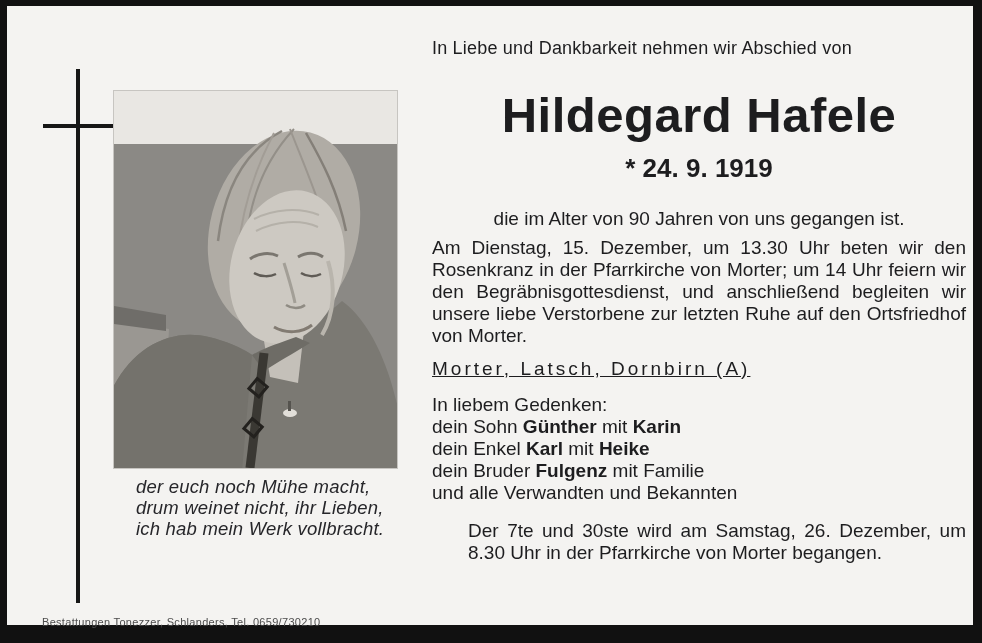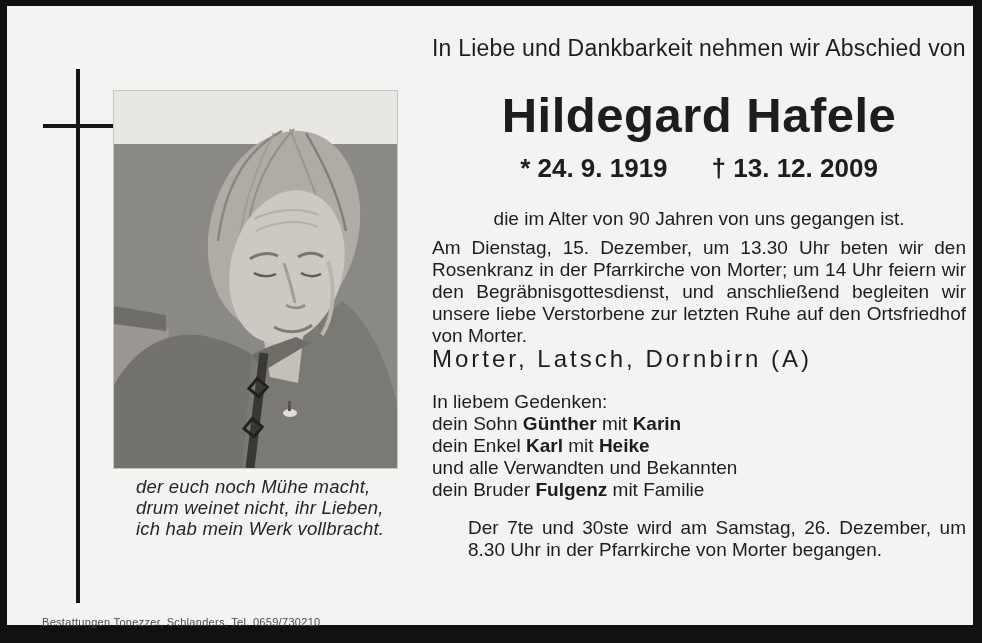--- a/index.html
+++ b/index.html
@@ -33,34 +33,34 @@
   
   .credit{
     position:absolute;left:35px;top:610px;
     font-size:11px;color:#4c4c4c;letter-spacing:0.3px;
   }
   
   .rc{
     position:absolute;left:425px;top:31px;width:534px;
     color:#1d1d1f;font-size:19px;line-height:22px;
   }
-  .intro{font-size:23px;letter-spacing:0.2px;}
+  .intro{font-size:18px;letter-spacing:0.2px;}
   .name{
     margin-top:28px;text-align:center;
     font-size:49px;line-height:56px;font-weight:bold;letter-spacing:0.5px;
   }
   .dates{
     margin-top:14px;height:24px;
     display:flex;justify-content:center;gap:44px;
     font-size:26px;font-weight:bold;
   }
   .age{margin-top:27px;text-align:center;}
   .para-funeral{margin-top:7px;text-align:justify;}
-  .places{font-size:24px;line-height:24px;letter-spacing:3px;}
-  .gedenken{margin-top:20px;}
+  .places{margin-top:10px;font-size:19px;line-height:24px;letter-spacing:3px;text-decoration:underline;}
+  .gedenken{margin-top:13px;}
   .mourners div{line-height:22px;}
   .mourners b{font-weight:bold;}
   .para-abend{margin-top:17px;text-align:justify;}
   .para-seventh{margin-top:16px;text-align:justify;margin-left:36px;}
 </style>
 </head>
 <body>
 
 <div class="card">
   <div class="paper">
@@ -128,29 +128,28 @@
       <div>ich hab mein Werk vollbracht.</div>
     </div>
 
     <div class="credit">Bestattungen Tonezzer, Schlanders, Tel. 0659/730210</div>
 
     <div class="rc">
       <div class="intro">In Liebe und Dankbarkeit nehmen wir Abschied von</div>
       <div class="name">Hildegard Hafele</div>
       <div class="dates">
         <span>* 24. 9. 1919</span>
-        <span>† 13. 12. 2009</span>
       </div>
       <div class="age">die im Alter von 90 Jahren von uns gegangen ist.</div>
       <div class="para-funeral">Am Dienstag, 15. Dezember, um 13.30 Uhr beten wir den Rosenkranz in der Pfarrkirche von Morter; um 14 Uhr feiern wir den Begräbnisgottesdienst, und anschließend begleiten wir unsere liebe Verstorbene zur letzten Ruhe auf den Ortsfriedhof von Morter.</div>
       <div class="places">Morter, Latsch, Dornbirn (A)</div>
       <div class="gedenken">In liebem Gedenken:</div>
       <div class="mourners">
         <div><span>dein Sohn </span><b>Günther</b><span> mit </span><b>Karin</b><span></span></div>
         <div><span>dein Enkel </span><b>Karl</b><span> mit </span><b>Heike</b><span></span></div>
+        <div><span>dein Bruder </span><b>Fulgenz</b><span> mit Familie</span><b></b><span></span></div>
         <div><span>und alle Verwandten und Bekannten</span><b></b><span></span><b></b><span></span></div>
-        <div><span>dein Bruder </span><b>Fulgenz</b><span> mit Familie</span><b></b><span></span></div>
       </div>
       <div class="para-seventh">Der 7te und 30ste wird am Samstag, 26. Dezember, um 8.30 Uhr in der Pfarrkirche von Morter begangen.</div>
     </div>
 
   </div>
 </div>
 
 </body></html>

